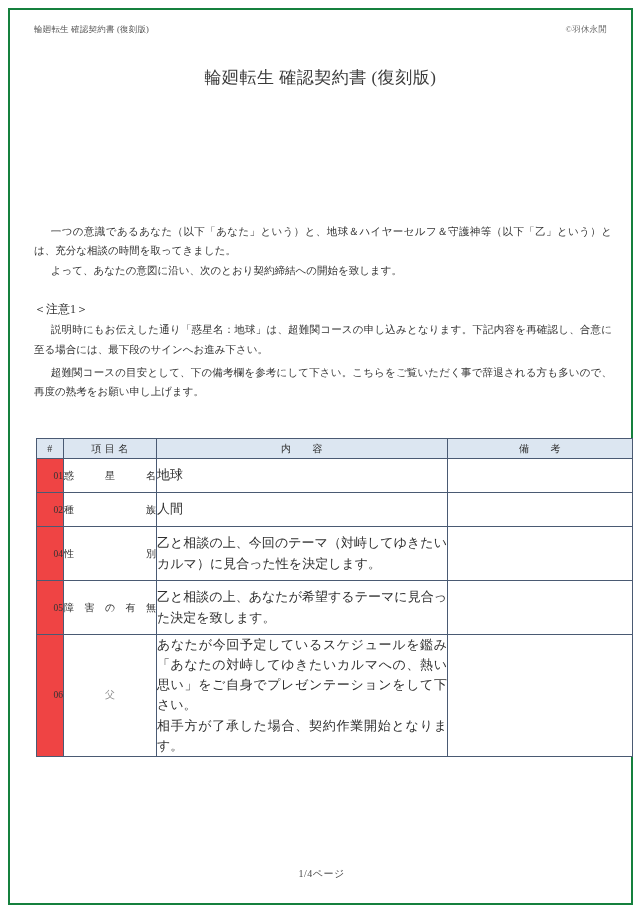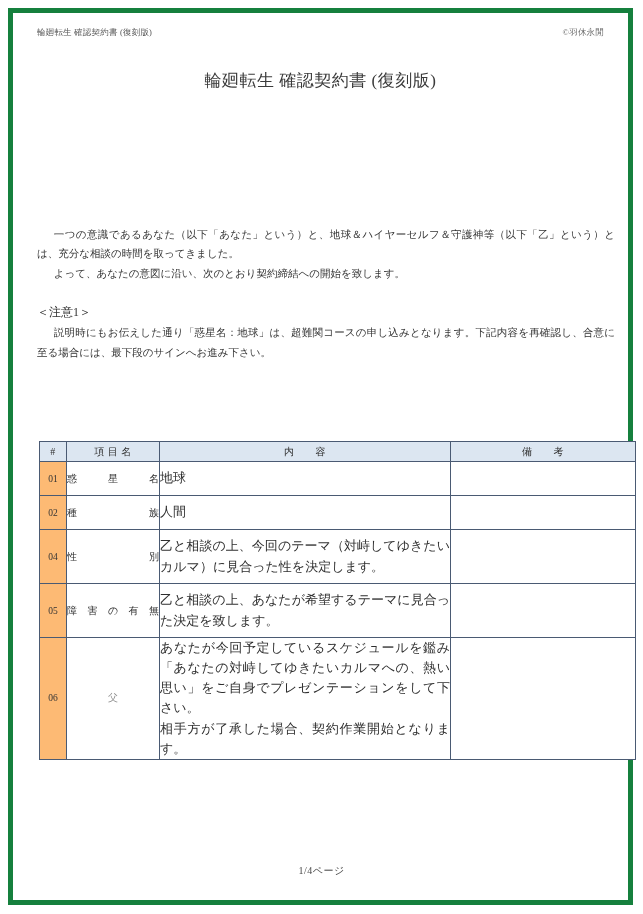--- a/index.html
+++ b/index.html
@@ -13,21 +13,21 @@
     font-family: "Liberation Serif", "DejaVu Serif", serif;
     color: #2a2a2a;
     overflow: hidden;
   }
   .page {
     position: absolute;
     left: 8px;
     top: 8px;
     width: 625px;
     height: 897px;
-    border: 5px solid #15803d;
+    border: 2px solid #15803d;
     box-sizing: border-box;
     background: #ffffff;
   }
   .header-bar {
     position: absolute;
     left: 0; top: 0;
     width: 100%;
     height: 42px;
     box-sizing: border-box;
     padding: 14px 24px 0 24px;
@@ -106,22 +106,22 @@
     text-align: center;
     letter-spacing: 0.5px;
     font-size: 10px;
   }
   th.c-num   { width: 26px; }
   th.c-item  { width: 92px; }
   th.c-body  { width: 290px; }
   th.c-note  { width: 184px; margin-left: 12px; }
 
   td.num {
-    background: #fdba74;
-    text-align: center;
+    background: #ef4444;
+    text-align: right;
     font-size: 9.5px;
     color: #333;
   }
   td.item {
     text-align: center;
     padding: 0 9px;
     border-radius: 11px;
   }
   td.item span {
     display: block;
@@ -171,20 +171,21 @@
     <p class="indent">一つの意識であるあなた（以下「あなた」という）と、地球＆ハイヤーセルフ＆守護神等（以下「乙」という）とは、充分な相談の時間を取ってきました。</p>
     <p class="indent">よって、あなたの意図に沿い、次のとおり契約締結への開始を致します。</p>
   </div>
 
   <div class="body-block note1">
     <p class="note-head">＜注意1＞</p>
     <p class="indent">説明時にもお伝えした通り「惑星名：地球」は、超難関コースの申し込みとなります。下記内容を再確認し、合意に至る場合には、最下段のサインへお進み下さい。</p>
   </div>
 
   <div class="body-block note2">
+    <p class="indent">超難関コースの目安として、下の備考欄を参考にして下さい。こちらをご覧いただく事で辞退される方も多いので、再度の熟考をお願い申し上げます。</p>
   </div>
 
   <div class="tbl-wrap">
     <table class="spec">
       <thead>
         <tr>
           <th class="c-num">#</th>
           <th class="c-item">項 目 名</th>
           <th class="c-body">内　　容</th>
           <th class="c-note">備　　考</th>

